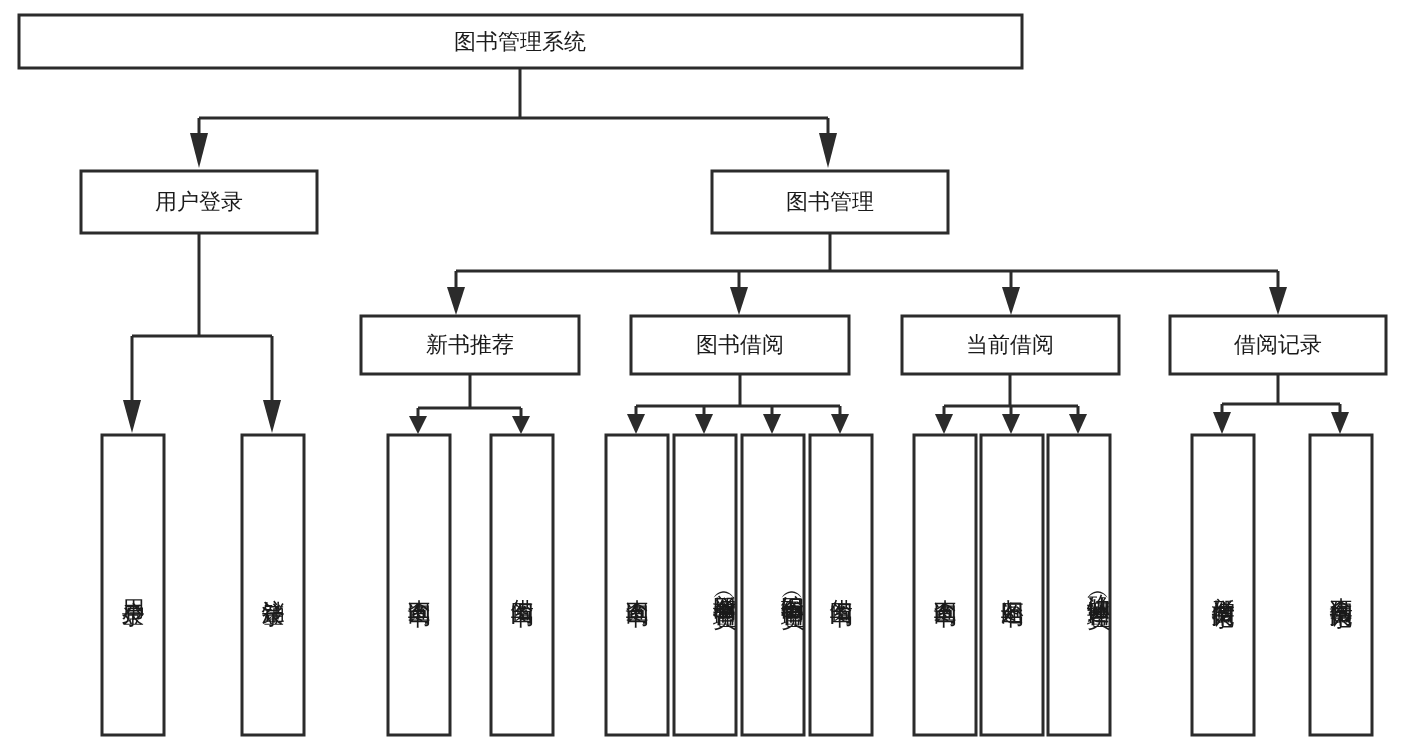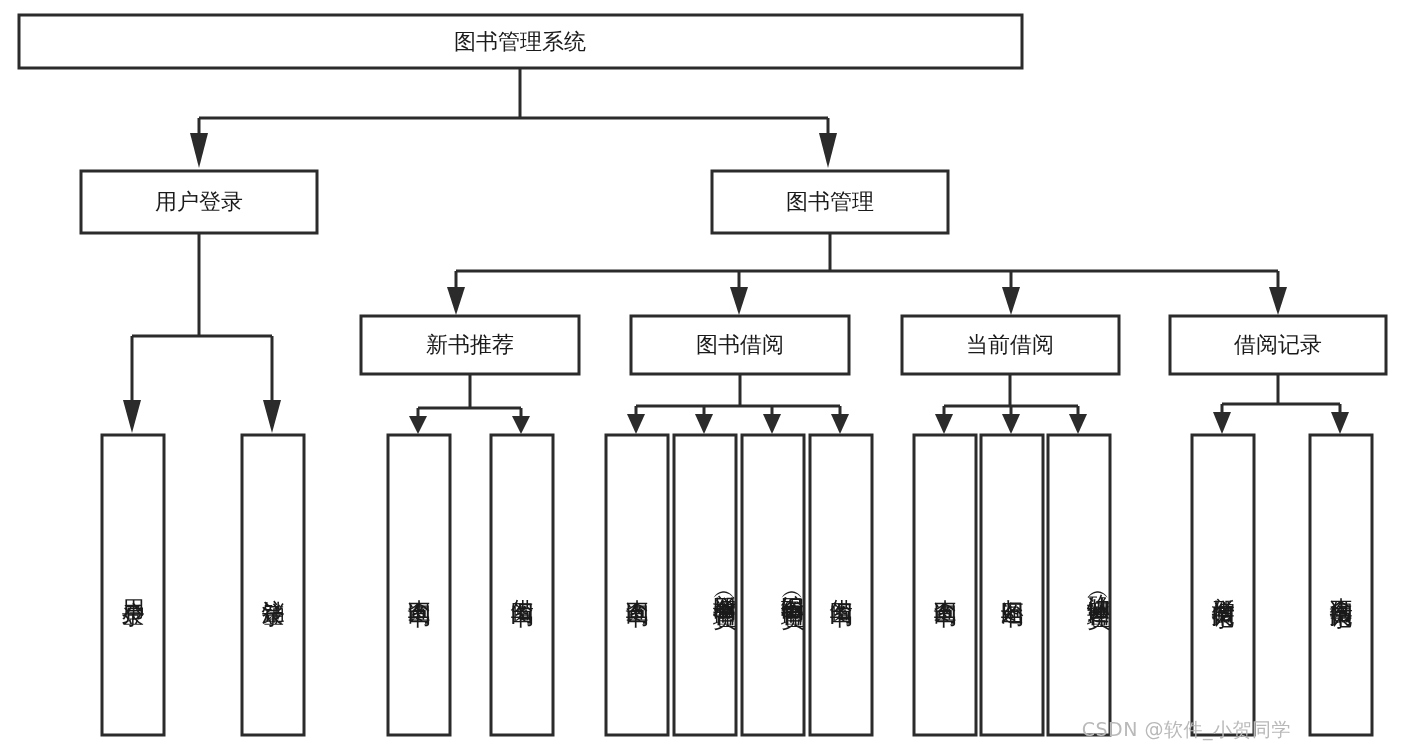--- a/index.html
+++ b/index.html
@@ -225,15 +225,14 @@
   <div class="leaf-label" style="left:742px; top:435px; width:62px; height:300px; align-items:flex-start;">编辑图书（管理员）</div>
   <div class="leaf-label" style="left:810px; top:435px; width:62px; height:300px;">借阅图书</div>
 
   <div class="leaf-label" style="left:914px; top:435px; width:62px; height:300px;">查询图书</div>
   <div class="leaf-label" style="left:981px; top:435px; width:62px; height:300px;">归还图书</div>
   <div class="leaf-label" style="left:1048px; top:435px; width:62px; height:300px; align-items:flex-start;">确认归还（管理员）</div>
 
   <div class="leaf-label" style="left:1192px; top:435px; width:62px; height:300px;">新增借阅记录</div>
   <div class="leaf-label" style="left:1310px; top:435px; width:62px; height:300px;">查询借阅记录</div>
 
-  <div class="watermark">CSDN @软件_小贺同学</div>
 
 </div>
 
 </body></html>

